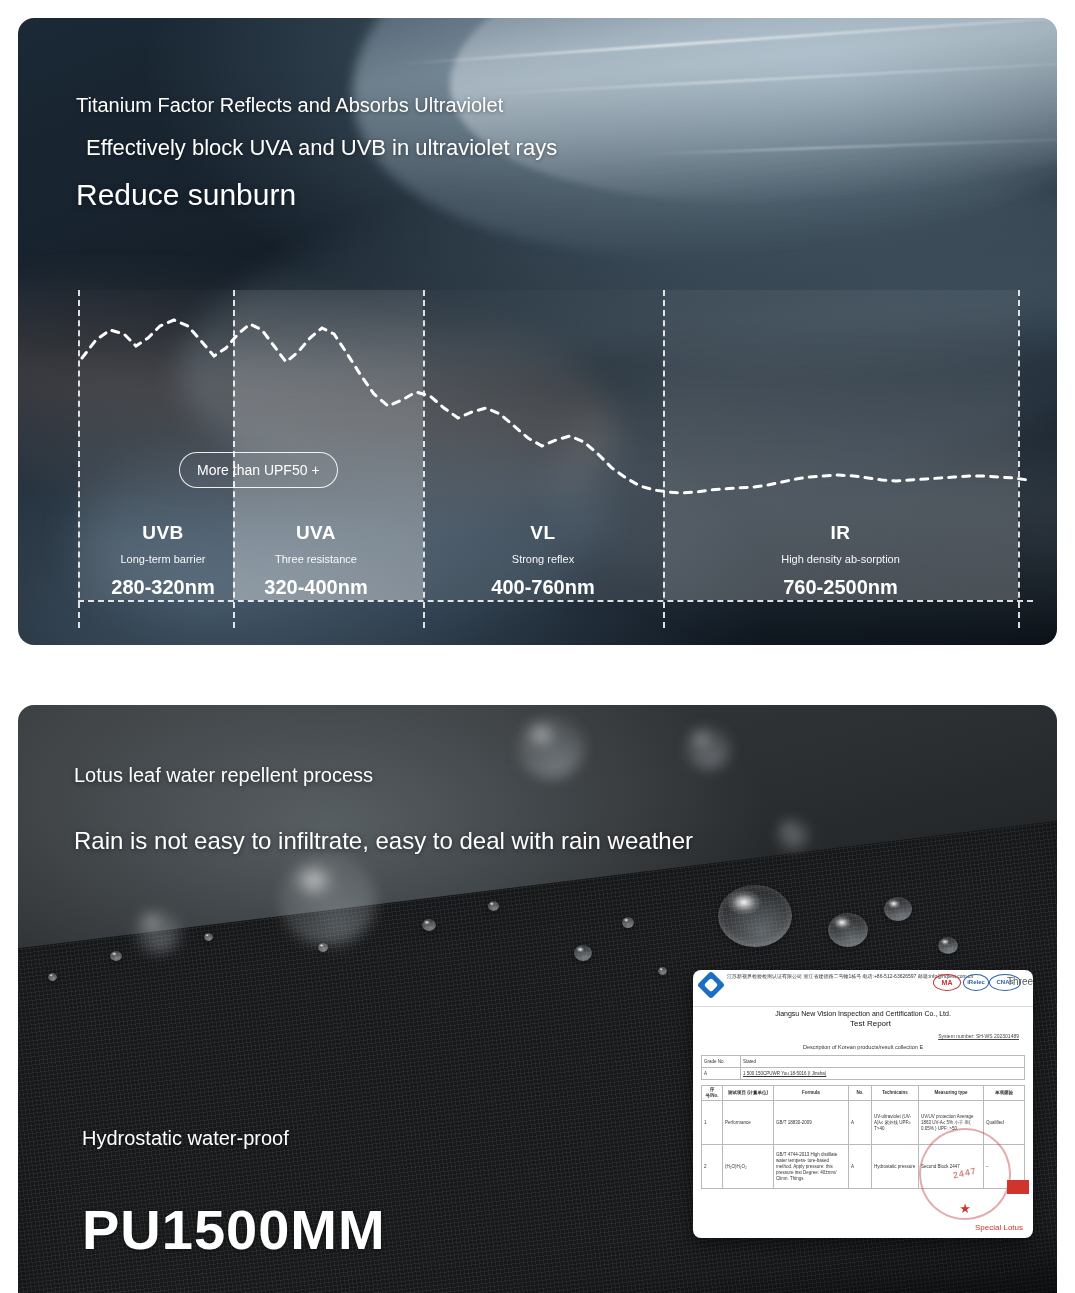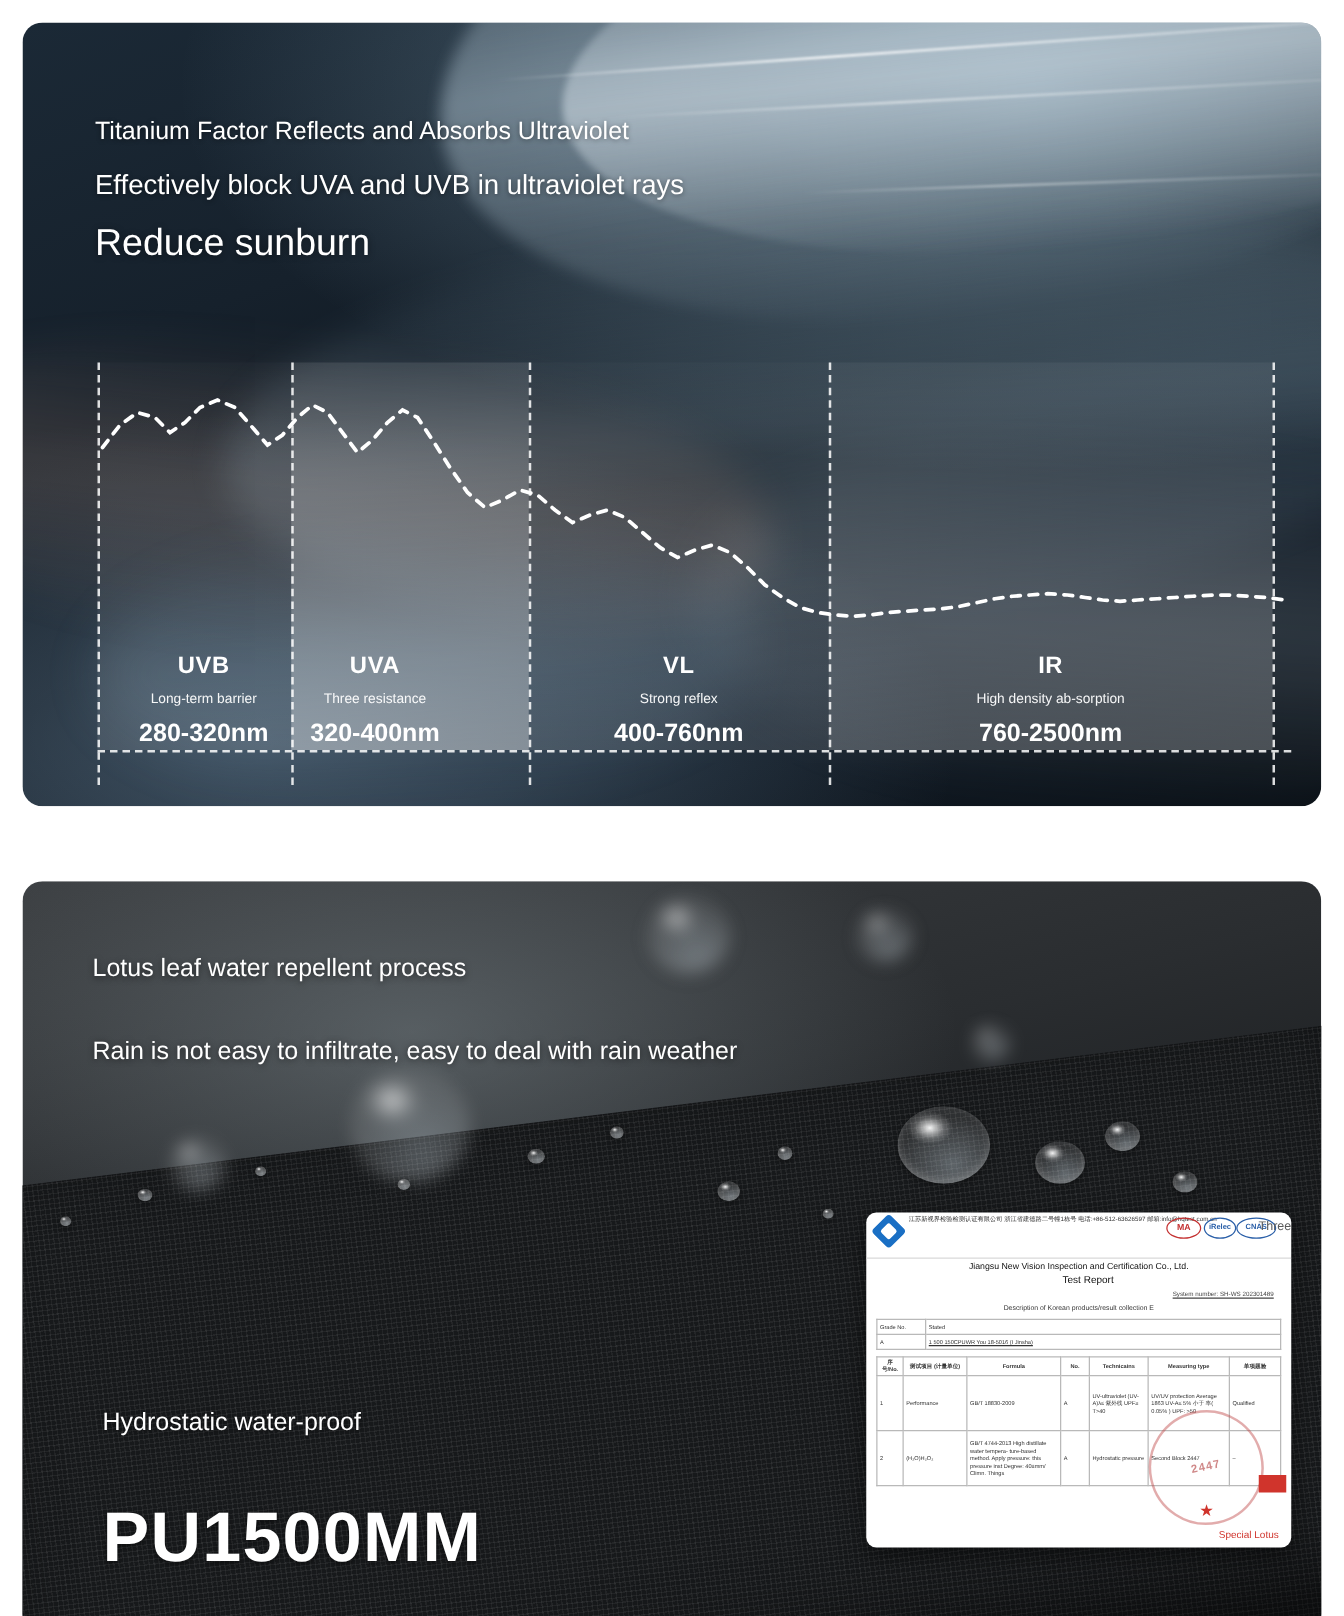--- a/index.html
+++ b/index.html
@@ -97,20 +97,21 @@
     line-height: 25px;
     margin-bottom: 16px;
     max-width: 450px;
     text-shadow: 0 1px 4px rgba(0,0,0,.45);
   }
   .uv-h2 {
     font-size: 22px;
     line-height: 28px;
     margin-bottom: 14px;
     text-shadow: 0 1px 4px rgba(0,0,0,.45);
+    margin-left: 10px;
   }
   .uv-h3 {
     font-size: 30px;
     line-height: 38px;
     text-shadow: 0 1px 6px rgba(0,0,0,.45);
   }
 
   
   .uv-chart {
     position: absolute;
@@ -205,21 +206,21 @@
     box-shadow: 0 2px 6px rgba(0,0,0,0.35), inset 0 -3px 8px rgba(255,255,255,0.25);
   }
   .blurdrop { filter: blur(7px); opacity: .85; }
 
   .water-text {
     position: absolute;
     color: #ffffff;
     text-shadow: 0 1px 5px rgba(0,0,0,.55);
   }
   .wt-1 { left: 56px; top: 57px; font-size: 20px; line-height: 26px; width: 330px;}
-  .wt-2 { left: 56px; top: 123px; font-size: 20px; line-height: 26px; width: 700px;}
+  .wt-2 { left: 56px; top: 123px; font-size: 24px; line-height: 26px; width: 700px;}
   .wt-3 { left: 64px; top: 420px; font-size: 20px; line-height: 26px; width: 260px;}
   .wt-big { left: 64px; top: 492px; font-size: 56px; font-weight: bold; letter-spacing: 1px; }
 
   
   .report {
     position: absolute;
     left: 675px;
     top: 265px;
     width: 340px;
     height: 268px;
@@ -401,27 +402,28 @@
       <div class="vrule" style="left:155px;"></div>
       <div class="vrule" style="left:345px;"></div>
       <div class="vrule" style="left:585px;"></div>
       <div class="vrule" style="left:940px;"></div>
       <div class="hrule"></div>
 
       <svg class="curve" viewBox="0 0 955 338" preserveAspectRatio="none">
         <polyline fill="none" stroke="#ffffff" stroke-width="3" stroke-linecap="round" stroke-dasharray="7 7" points="4,68 18,50 32,40 46,44 58,56 70,48 82,36 96,30 110,36 124,52 136,66 148,58 160,44 172,34 184,40 196,56 208,72 220,62 232,48 244,38 256,44 268,62 282,84 296,104 310,116 324,110 338,102 352,106 366,118 380,128 394,122 408,118 422,124 436,136 450,148 464,156 478,150 492,146 506,152 520,164 534,178 548,188 562,196 576,200 590,202 604,203 618,202 632,200 646,199 660,198 676,197 690,195 704,192 718,189 732,187 746,186 760,185 776,186 790,188 804,190 818,191 832,190 848,189 862,188 876,187 892,186 906,186 920,187 936,188 950,190"></polyline>
       </svg>
 
+      <div class="upf-badge">More than UPF50 +</div>
 
       <div class="band-label" style="left:0px; width:170px; top:232px;">
         <div class="bl-title">UVB</div>
         <div class="bl-sub">Long-term barrier</div>
         <div class="bl-range">280-320nm</div>
       </div>
-      <div class="band-label" style="left:139px; width:166px; top:232px;">
+      <div class="band-label" style="left:155px; width:166px; top:232px;">
         <div class="bl-title">UVA</div>
         <div class="bl-sub">Three resistance</div>
         <div class="bl-range">320-400nm</div>
       </div>
       <div class="band-label" style="left:345px; width:240px; top:232px;">
         <div class="bl-title">VL</div>
         <div class="bl-sub">Strong reflex</div>
         <div class="bl-range">400-760nm</div>
       </div>
       <div class="band-label" style="left:585px; width:355px; top:232px;">

